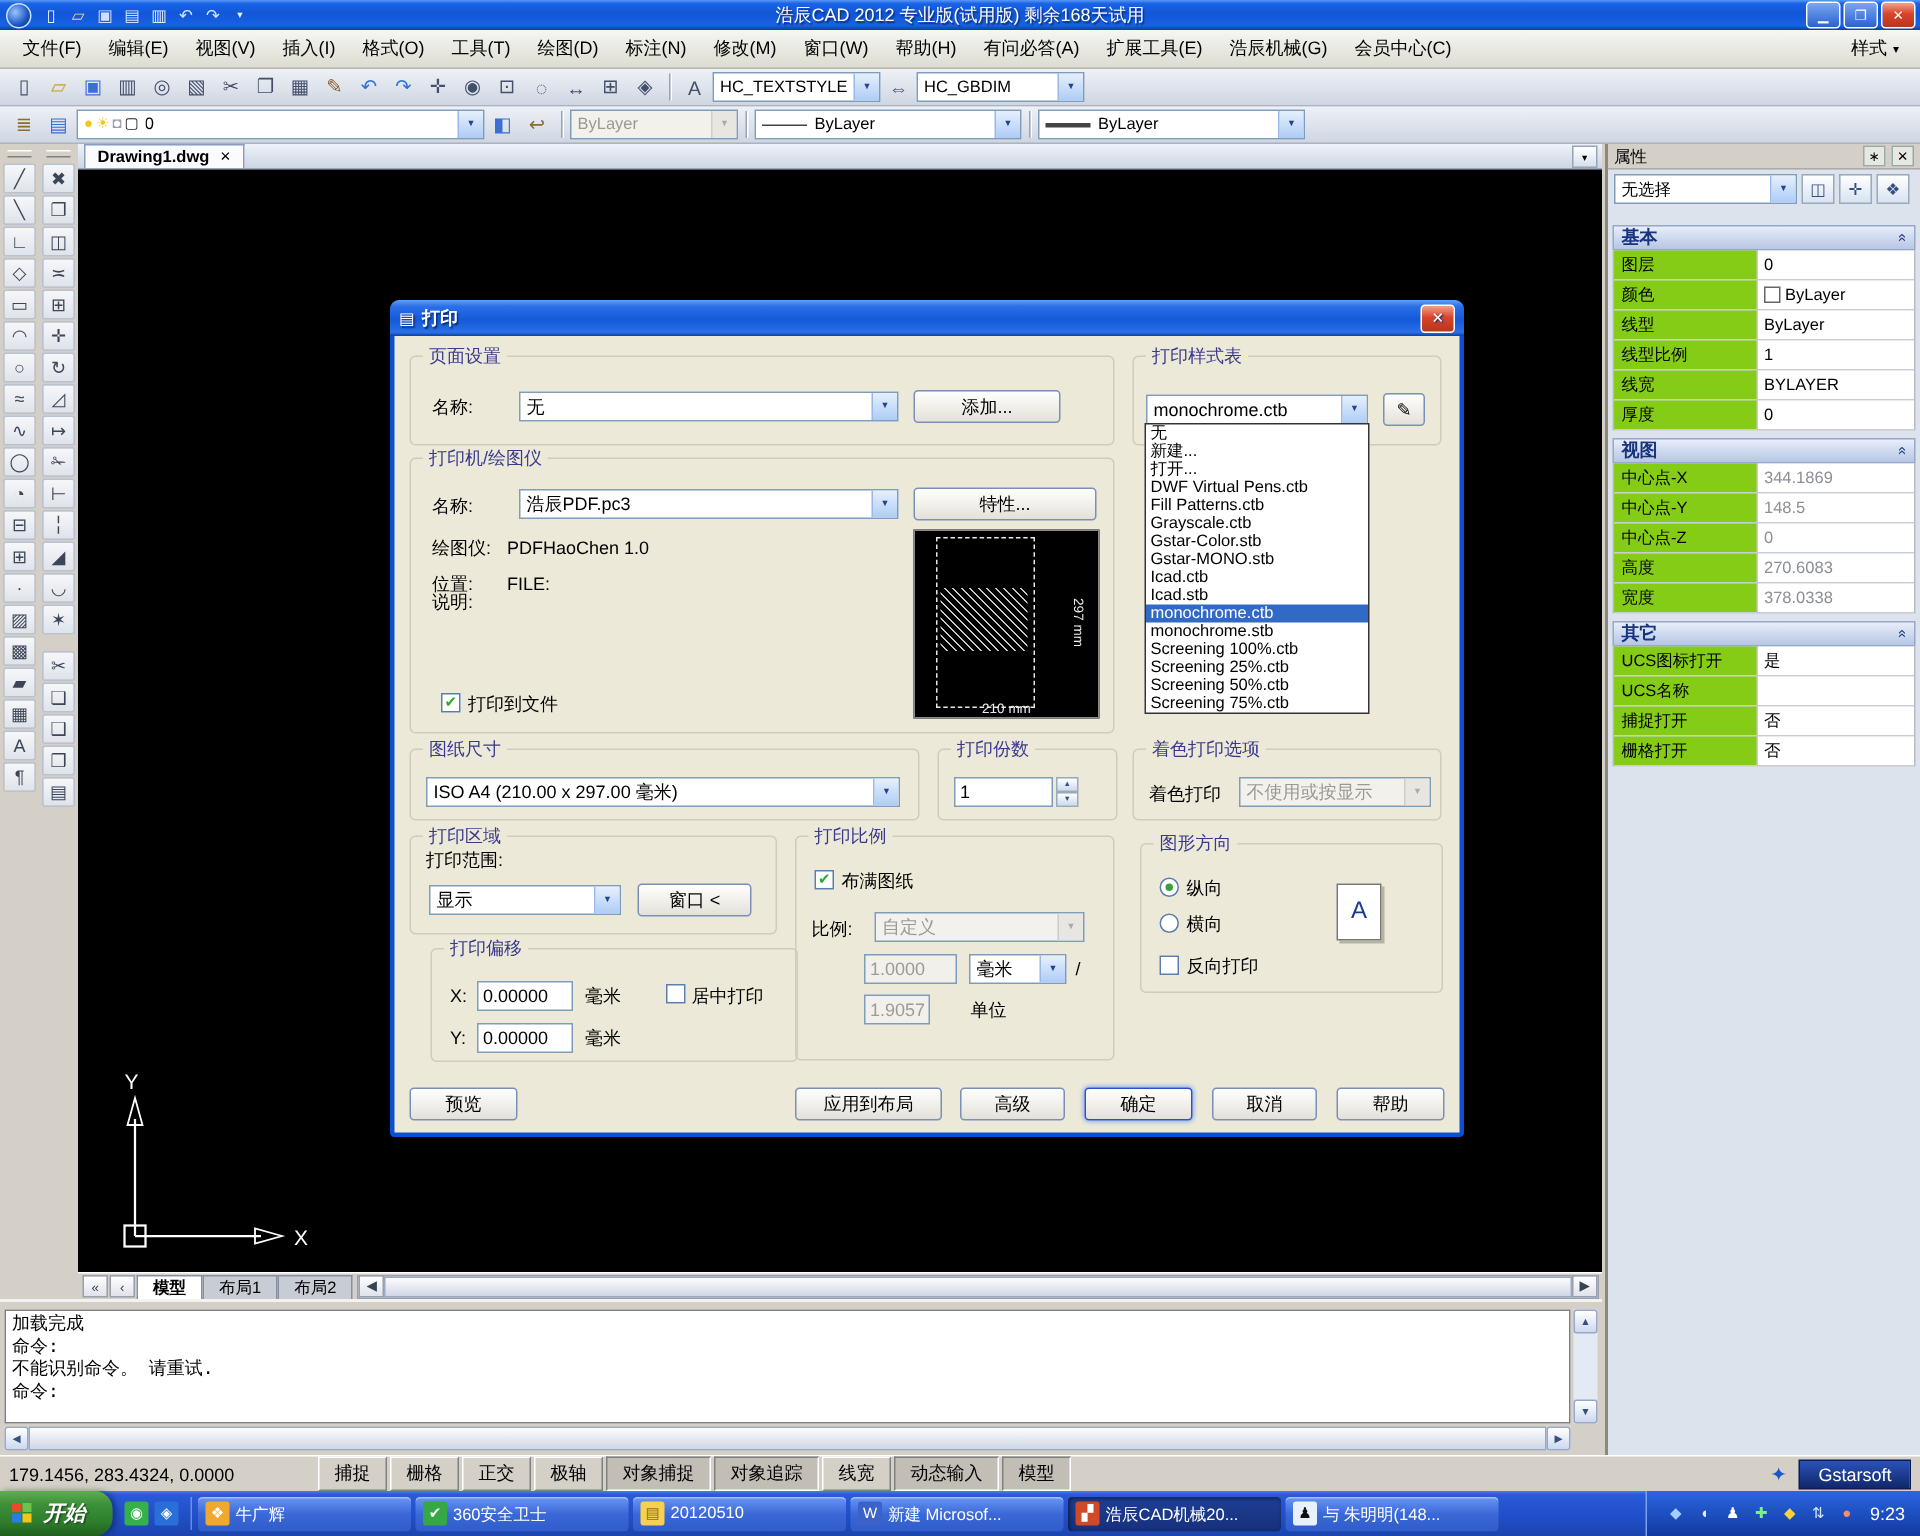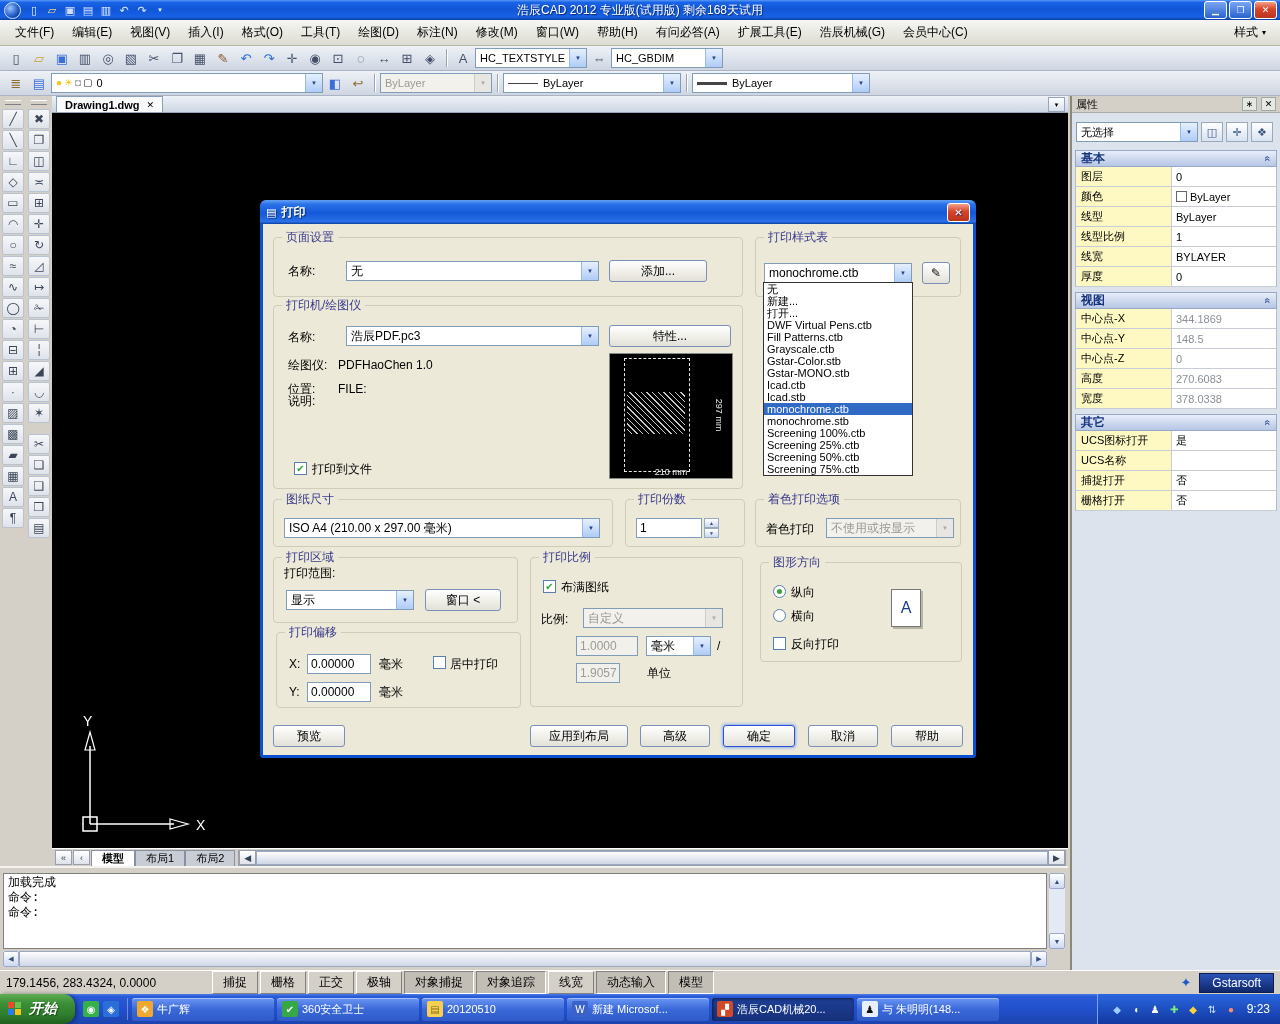--- a/index.html
+++ b/index.html
@@ -70,29 +70,29 @@
   .mscroll{flex:1;height:16px;display:flex;align-items:center;margin:0 2px;border:1px solid #98a0b0;background:#e8eaf0;box-sizing:border-box;}
   .mthumb{flex:1;height:12px;background:linear-gradient(#fdfdfe,#cfd6e6);border:1px solid #9aa8c0;}
   
   #props{position:absolute;left:1070px;top:96px;width:210px;height:874px;background:#dde3ec;
     border-left:2px solid #8a8a7a;box-sizing:border-box;}
   #props-header{height:16px;display:flex;align-items:center;background:#d4d0c8;border-bottom:1px solid #aaa;
     padding:0 4px;font-size:11px;gap:4px;}
   #props-header .sp{flex:1;}
   .phbtn{width:13px;height:12px;display:flex;align-items:center;justify-content:center;font-size:9px;
     border:1px solid #9aa;background:#e8e8e2;}
-  #props-toolbar{height:26px;display:flex;align-items:flex-end;gap:3px;padding:3px 4px;}
+  #props-toolbar{height:26px;display:flex;align-items:flex-start;gap:3px;padding:3px 4px;}
   .pbtn{width:22px;height:20px;display:flex;align-items:center;justify-content:center;font-size:11px;color:#35507f;
     border:1px solid #9ab;background:linear-gradient(#fff,#d8e2f2);box-sizing:border-box;}
   .phead{height:17px;display:flex;align-items:center;padding:0 5px;margin:5px 3px 0;
     background:linear-gradient(180deg,#e8eefb,#b6c6e4);border:1px solid #98a8c8;color:#17357f;font-weight:bold;box-sizing:border-box;}
   .phead .chev{margin-left:auto;transform:rotate(90deg);font-size:10px;font-weight:normal;}
   .prows{margin:0 3px;border-left:1px solid #b8bcc4;border-right:1px solid #b8bcc4;}
   .prow{display:flex;height:19px;border-bottom:1px solid #c8ccd4;font-size:11px;}
-  .plabel{width:96px;flex:none;display:flex;align-items:center;padding-left:5px;background:#fef9c3;
+  .plabel{width:96px;flex:none;display:flex;align-items:center;padding-left:5px;background:#84cc16;
     border-right:1px solid #c8ccd4;overflow:hidden;white-space:nowrap;box-sizing:border-box;}
   .pval{flex:1;display:flex;align-items:center;gap:3px;background:#fff;padding-left:4px;overflow:hidden;white-space:nowrap;}
   .swatch{display:none;width:9px;height:9px;border:1px solid #666;flex:none;}
   .prow.dim .pval{color:#8a9096;}
   
   #cmdwrap{position:absolute;left:0;top:866px;width:1068px;height:104px;background:#d4d0c8;border-top:2px solid #f4f2ee;box-sizing:border-box;}
   #cmdtext{position:absolute;left:3px;top:5px;right:21px;bottom:21px;background:#fff;border:1px solid #808080;
     overflow:hidden;padding:1px 4px;}
   .cline{font-family:"DejaVu Sans Mono","Liberation Mono",monospace;font-size:12px;line-height:15px;white-space:pre;}
   .sbtn{width:16px;height:16px;flex:none;display:flex;align-items:center;justify-content:center;font-size:7px;color:#35507f;
@@ -487,20 +487,21 @@
           </span>
         </div>
       </div>
   </div>
 
   <div id="cmdwrap">
     <div id="cmdtext">
 
         <div class="cline">加载完成</div>
         <div class="cline">命令:</div>
+        <div class="cline">不能识别命令。 请重试.</div>
         <div class="cline">命令:</div>
       </div>
     <div id="cmd-vscroll">
       <span class="sbtn">▲</span>
       <span class="track"></span>
       <span class="sbtn">▼</span>
     </div>
     <div id="cmd-hscroll">
       <span class="sbtn">◀</span>
       <span class="hthumb"></span>
@@ -707,21 +708,21 @@
         <span class="gtitle">图形方向</span>
         <span class="radio on" style="left:12px;top:22px"></span>
         <span class="lbl" style="left:30px;top:22px">纵向</span>
         <span class="radio" style="left:12px;top:46px"></span>
         <span class="lbl" style="left:30px;top:46px">横向</span>
         <span class="check" style="left:12px;top:74px">✔</span>
         <span class="lbl" style="left:30px;top:74px">反向打印</span>
         <span class="paperA" style="left:130px;top:26px">A</span>
       </div>
 
-      <div class="grp" style="left:13px;top:408px;width:245px;height:76px">
+      <div class="grp" style="left:24px;top:408px;width:245px;height:76px">
         <span class="gtitle">打印偏移</span>
         <span class="lbl" style="left:12px;top:24px">X:</span>
         <input class="tbox" style="left: 30px; top: 21px; width: 64px;" readonly="" value="0.00000">
         <span class="lbl" style="left:102px;top:24px">毫米</span>
         <span class="check" style="left:156px;top:23px">✔</span>
         <span class="lbl" style="left:173px;top:24px">居中打印</span>
         <span class="lbl" style="left:12px;top:52px">Y:</span>
         <input class="tbox" style="left: 30px; top: 49px; width: 64px;" readonly="" value="0.00000">
         <span class="lbl" style="left:102px;top:52px">毫米</span>
       </div>

